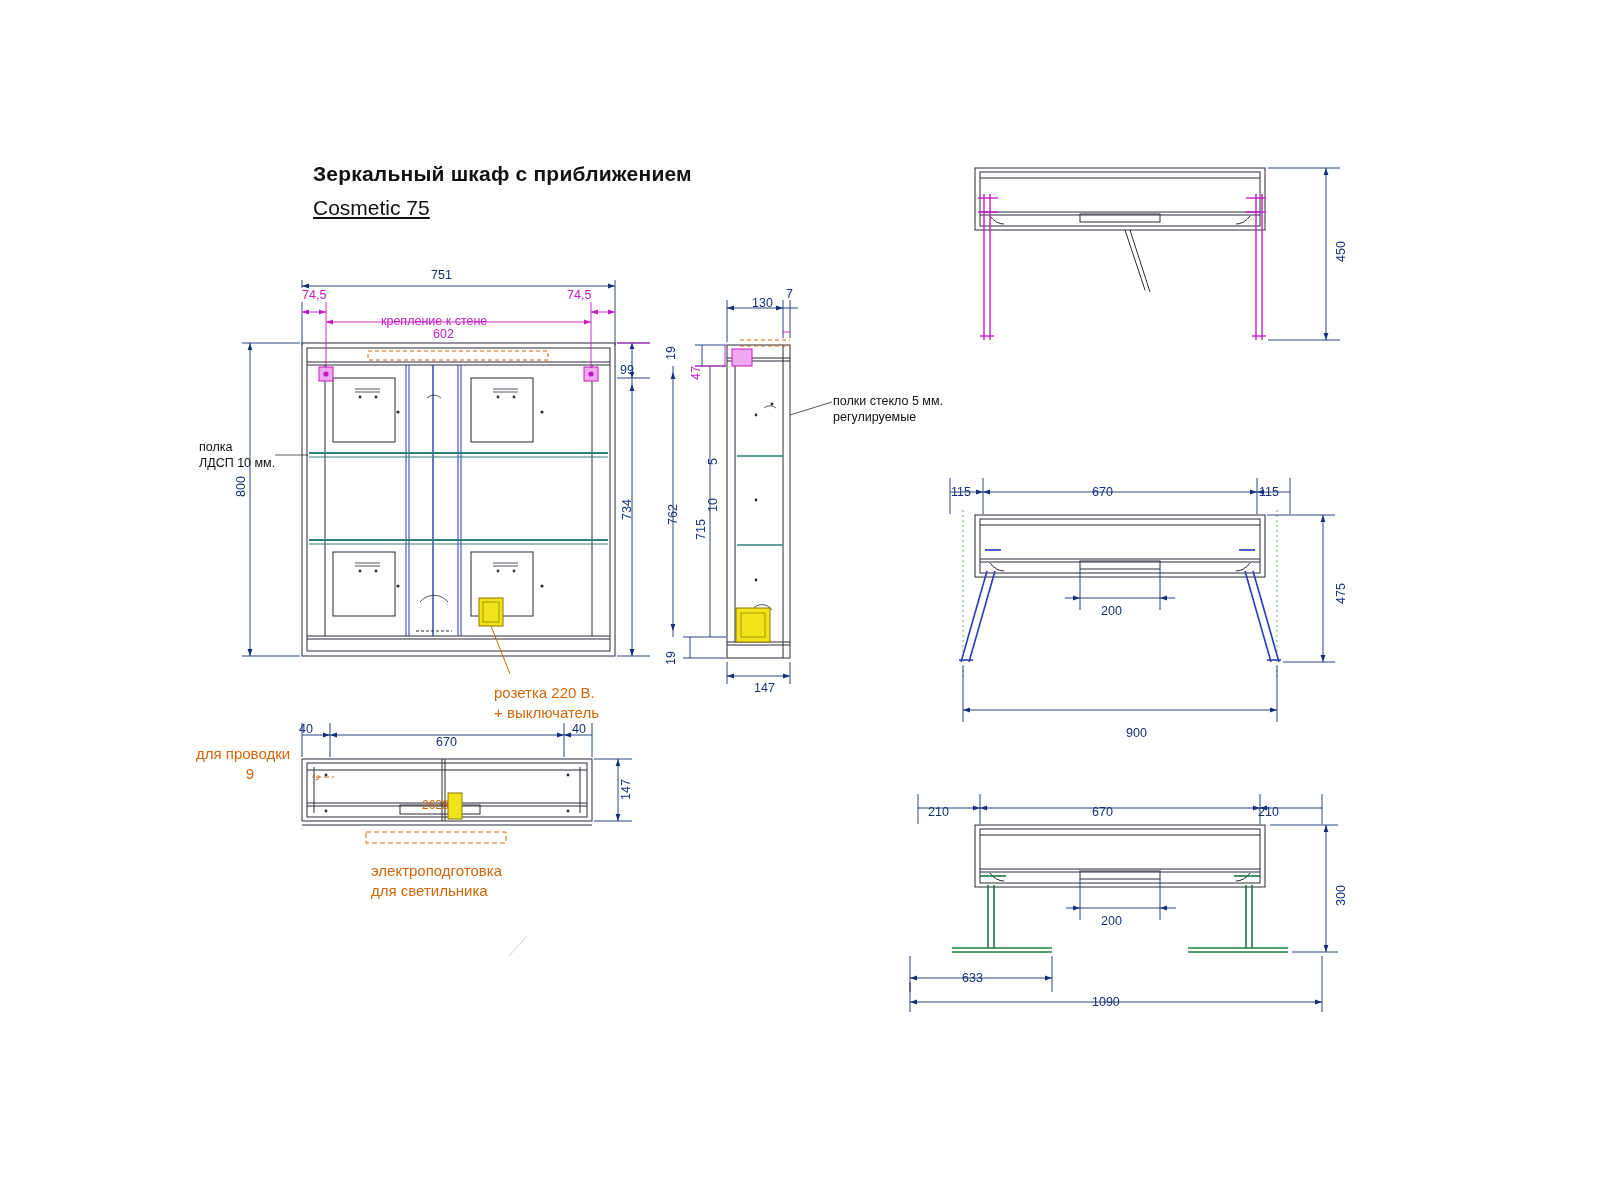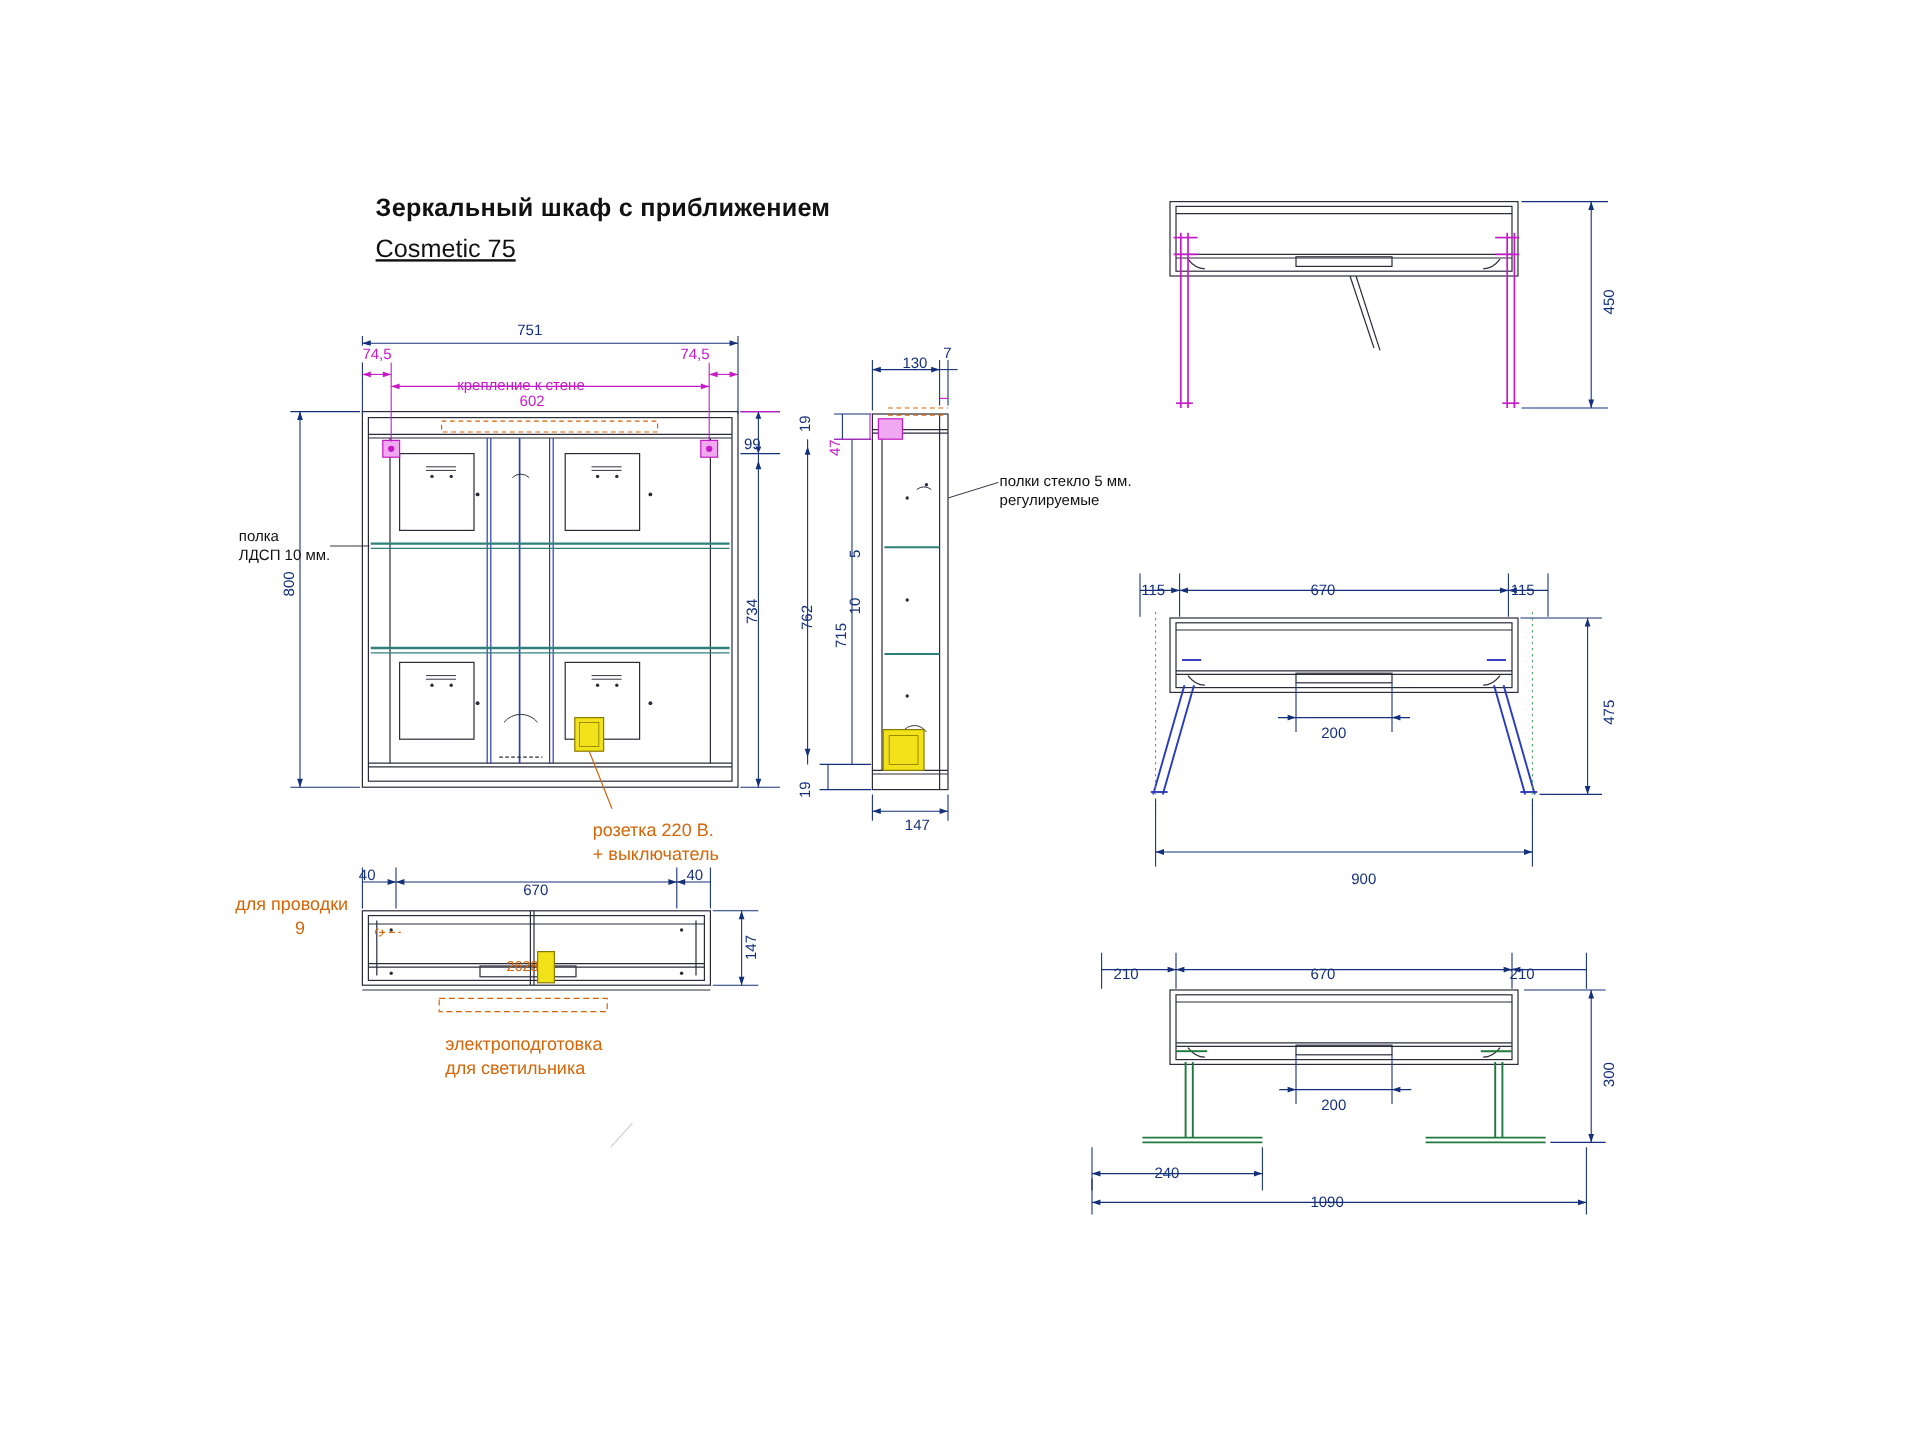--- a/index.html
+++ b/index.html
@@ -494,21 +494,21 @@
         <path d="M30 212 l7 -2.4 v4.8 z" fill="#15307a" stroke="none"></path>
         <path d="M442 212 l-7 -2.4 v4.8 z" fill="#15307a" stroke="none"></path>
       </g>
     </svg>
   </div>
   <div class="abs dim" style="left:928px;top:805px;">210</div>
   <div class="abs dim" style="left:1092px;top:805px;">670</div>
   <div class="abs dim" style="left:1258px;top:805px;">210</div>
   <div class="abs dim" style="left:1101px;top:914px;">200</div>
   <div class="abs dim" style="left:1334px;top:906px;transform:rotate(-90deg);transform-origin:left top;">300</div>
-  <div class="abs dim" style="left:962px;top:971px;">240</div>
+  <div class="abs dim" style="left:962px;top:971px;">633</div>
   <div class="abs dim" style="left:1092px;top:995px;">1090</div>
 
   <div class="abs" style="left:505px;top:930px;">
     <svg width="30" height="30" viewBox="0 0 30 30">
         <line x1="4" y1="26" x2="22" y2="6" stroke="#cfcfcf" stroke-width="1"></line>
       </svg>
   </div>
 
 </div>
 

